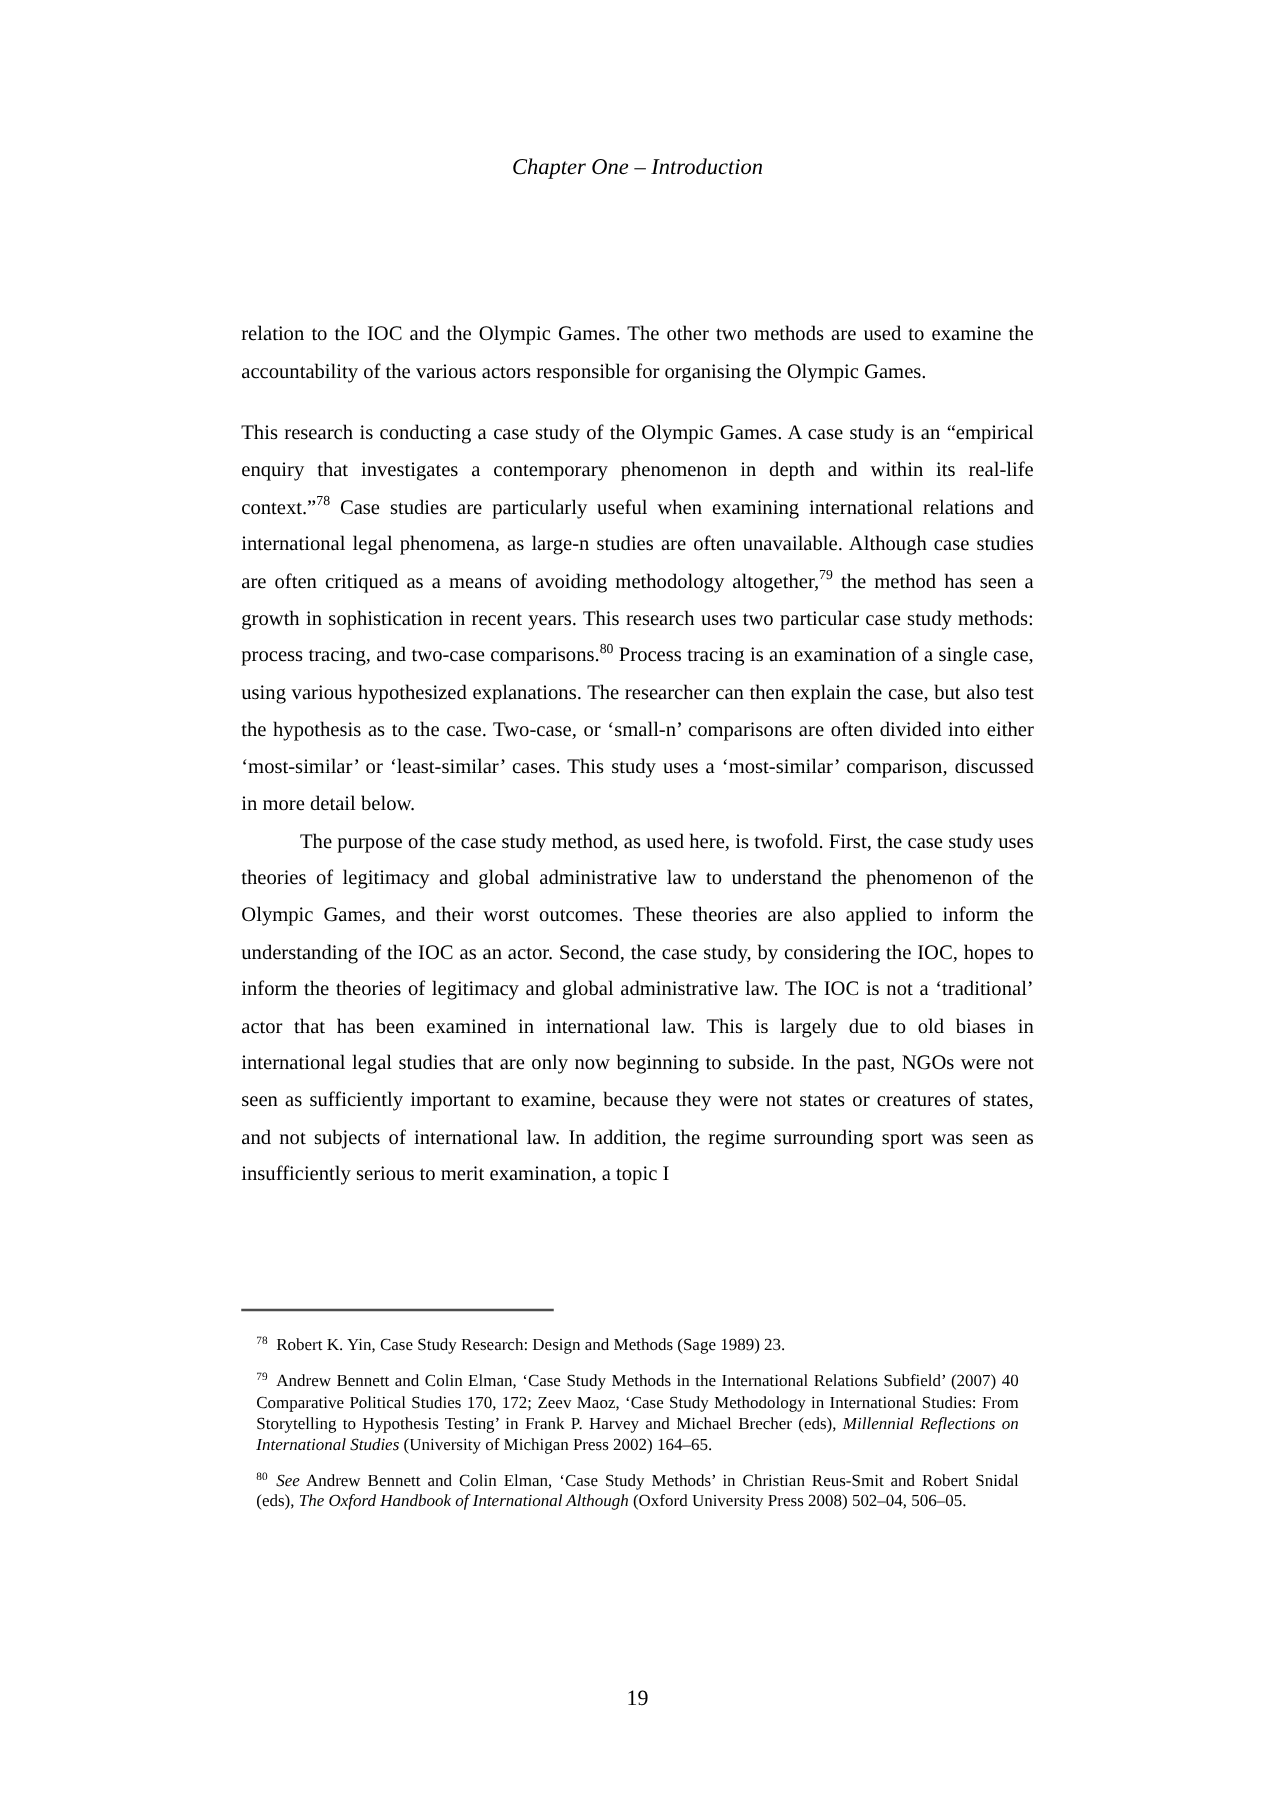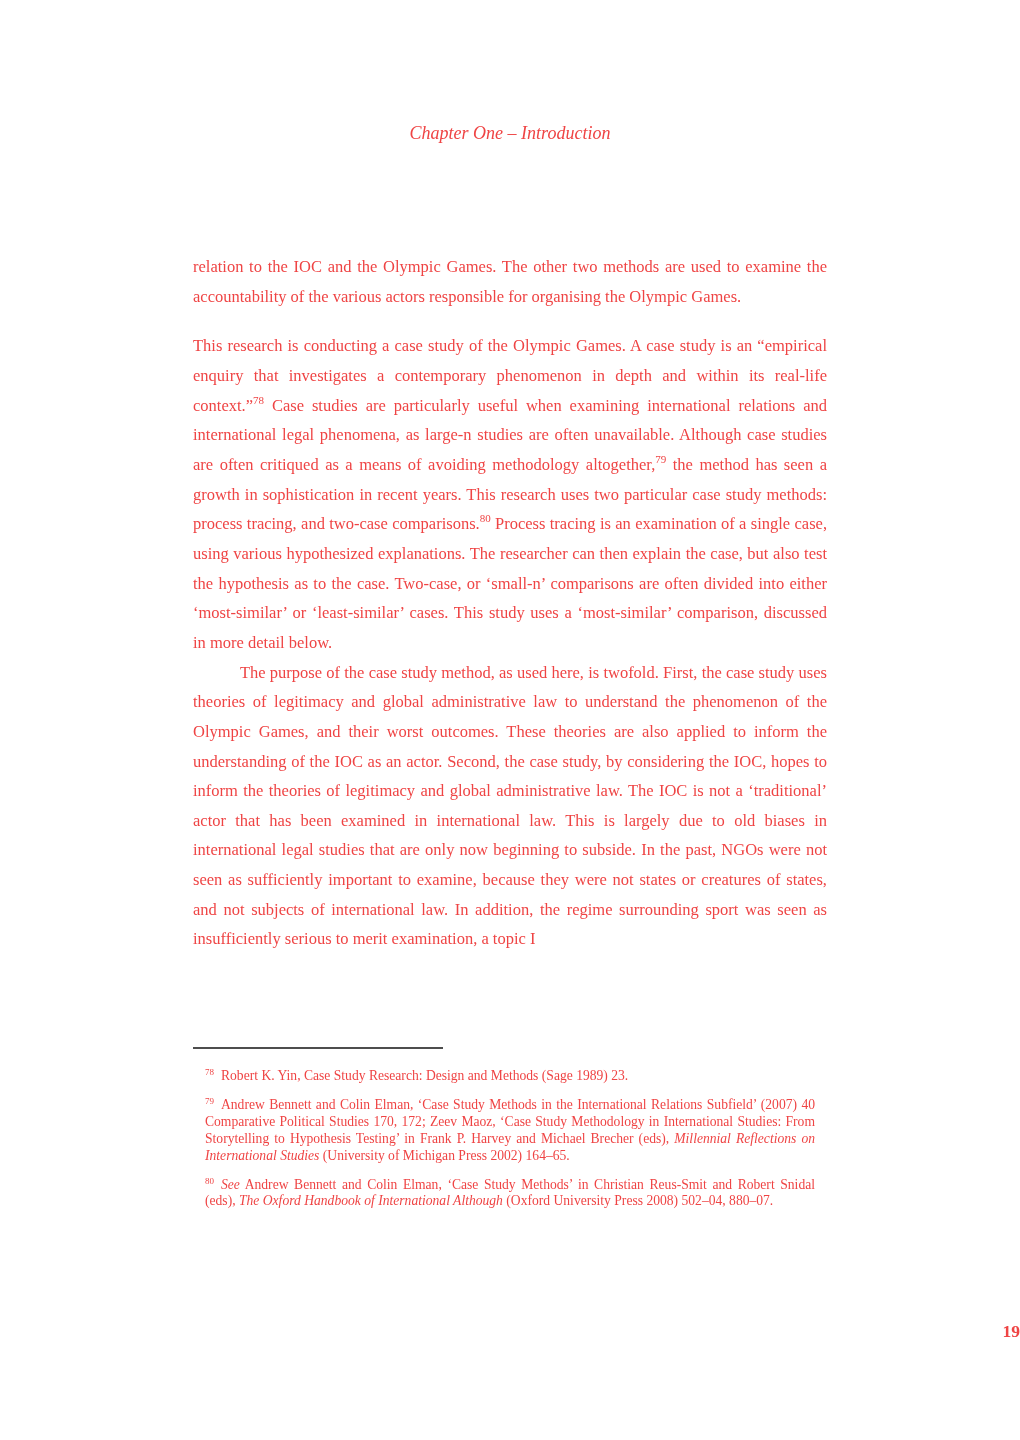--- a/index.html
+++ b/index.html
@@ -6,21 +6,21 @@
     margin: 0;
     padding: 0;
     background: #ffffff;
   }
   .page {
     position: relative;
     width: 1020px;
     height: 1440px;
     background: #ffffff;
     font-family: "Liberation Serif", "DejaVu Serif", serif;
-    color: #ef4444;
+    color: #000000;
     overflow: hidden;
   }
   .running-header {
     position: absolute;
     top: 120px;
     left: 0;
     width: 100%;
     text-align: center;
     font-style: italic;
     font-size: 18px;
@@ -86,26 +86,25 @@
     vertical-align: baseline;
     position: relative;
     top: -5px;
     margin-right: 7px;
   }
   .em {
     font-style: italic;
   }
   .page-number {
     position: absolute;
-    top: 1321px;
+    top: 1348px;
     left: 0;
     width: 100%;
-    text-align: right;
+    text-align: center;
     font-size: 17.5px;
-    font-weight: bold;
   }
 </style>
 </head>
 <body>
 
 <div class="page">
 
   <div class="running-header">Chapter One – Introduction</div>
 
   <div class="text-column">
@@ -120,19 +119,19 @@
   </div>
 
   <div class="footnote-rule"></div>
 
   <div class="footnotes">
 
     <div class="footnote"><sup class="fnmark">78</sup><span>Robert K. Yin, Case Study Research: Design and Methods (Sage 1989) 23.</span></div>
 
     <div class="footnote"><sup class="fnmark">79</sup><span>Andrew Bennett and Colin Elman, ‘Case Study Methods in the International Relations Subfield’ (2007) 40 Comparative Political Studies 170, 172; Zeev Maoz, ‘Case Study Methodology in International Studies: From Storytelling to Hypothesis Testing’ in Frank P. Harvey and Michael Brecher (eds), </span><span class="em">Millennial Reflections on International Studies</span><span> (University of Michigan Press 2002) 164–65.</span></div>
 
-    <div class="footnote"><sup class="fnmark">80</sup><span class="em">See</span><span> Andrew Bennett and Colin Elman, ‘Case Study Methods’ in Christian Reus-Smit and Robert Snidal (eds), </span><span class="em">The Oxford Handbook of International Although</span><span> (Oxford University Press 2008) 502–04, 880–07.</span></div>
+    <div class="footnote"><sup class="fnmark">80</sup><span class="em">See</span><span> Andrew Bennett and Colin Elman, ‘Case Study Methods’ in Christian Reus-Smit and Robert Snidal (eds), </span><span class="em">The Oxford Handbook of International Although</span><span> (Oxford University Press 2008) 502–04, 506–05.</span></div>
 
   </div>
 
   <div class="page-number">19</div>
 
 </div>
 
 </body></html>

